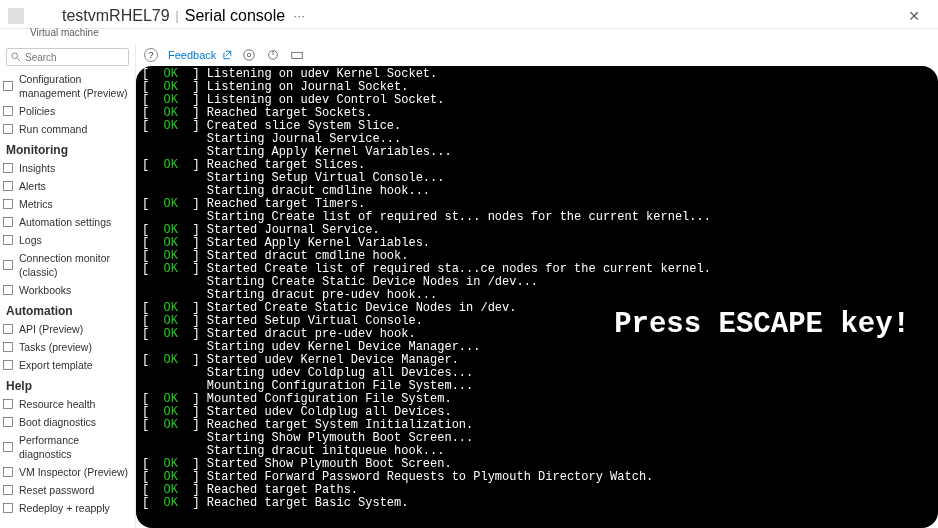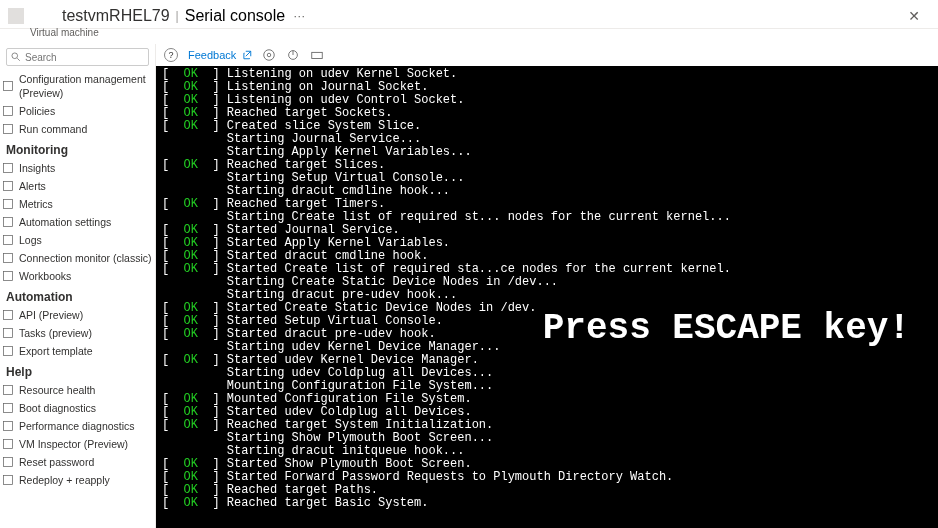--- a/index.html
+++ b/index.html
@@ -36,21 +36,21 @@
   padding: 2px 6px;
 }
 .sub-header {
   font-size: 10px;
   color: #605e5c;
   padding: 0 24px 6px 30px;
   margin-top: -2px;
 }
 .main { display: flex; height: calc(100% - 44px); }
 .sidebar {
-  width: 156px;
+  width: 136px;
   border-right: 1px solid #edebe9;
   overflow-y: auto;
   font-size: 11px;
 }
 .search-wrap { padding: 4px 6px; }
 .search-box {
   width: 100%;
   border: 1px solid #ccc;
   border-radius: 2px;
   display: flex;
@@ -116,29 +116,30 @@
   flex: 1;
   background: #000;
   color: #fff;
   font-family: "Consolas","Courier New",monospace;
   font-size: 12px;
   line-height: 13px;
   padding: 2px 6px;
   overflow: hidden;
   position: relative;
   white-space: pre;
+  border-radius: 16px;
 }
 .ok { color: #22cc22; }
 .console-line { white-space: pre; }
 .overlay-text {
   position: absolute;
   right: 28px;
   top: 308px;
   font-family: "Courier New",monospace;
-  font-size: 36px;
+  font-size: 29px;
   font-weight: bold;
   color: #fff;
   text-align: right;
 }
 </style>
 </head>
 <body>
 
 <div class="header">
   <span class="header-icon"></span>

